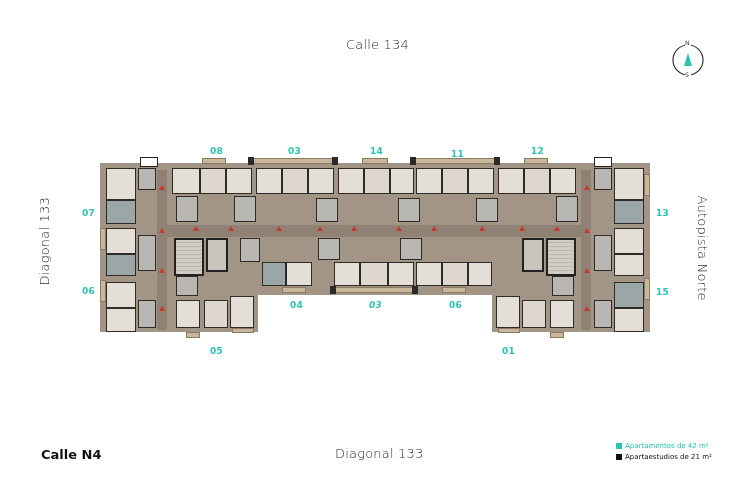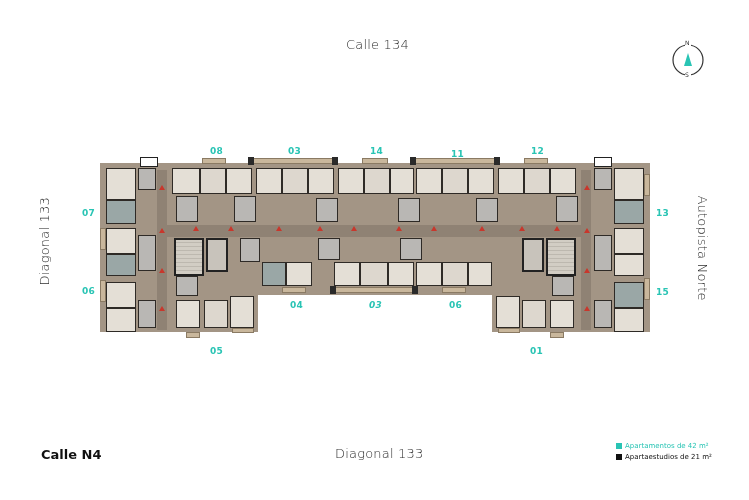--- a/index.html
+++ b/index.html
@@ -183,21 +183,21 @@
 <div class="abs unit-label" style="left:451px;top:141px;margin-top:8px;">11</div>
 <div class="abs unit-label" style="left:531px;top:146px;">12</div>
 <div class="abs unit-label" style="left:82px;top:208px;text-align:right;">07</div>
 <div class="abs unit-label" style="left:82px;top:286px;">06</div>
 <div class="abs unit-label" style="left:656px;top:208px;">13</div>
 <div class="abs unit-label" style="left:656px;top:287px;">15</div>
 <div class="abs unit-label" style="left:290px;top:300px;">04</div>
 <div class="abs unit-label" style="left:369px;top:300px;font-style:italic;">03</div>
 <div class="abs unit-label" style="left:449px;top:300px;">06</div>
 <div class="abs unit-label" style="left:210px;top:346px;">05</div>
-<div class="abs unit-label" style="left:530px;top:346px;">01</div>
+<div class="abs unit-label" style="left:502px;top:346px;">01</div>
 
 <div class="abs title" style="left:41px;top:447px;">Calle N4</div>
 
 <div class="abs" style="left:616px;top:442px;">
   <div class="legend-row" style="color:#29c4b4;">
     <span class="legend-sw" style="background:#29c4b4;"></span>
     <span>Apartamentos de 42 m²</span>
   </div>
   <div class="legend-row" style="color:#111;margin-top:3px;">
     <span class="legend-sw" style="background:#111;"></span>

